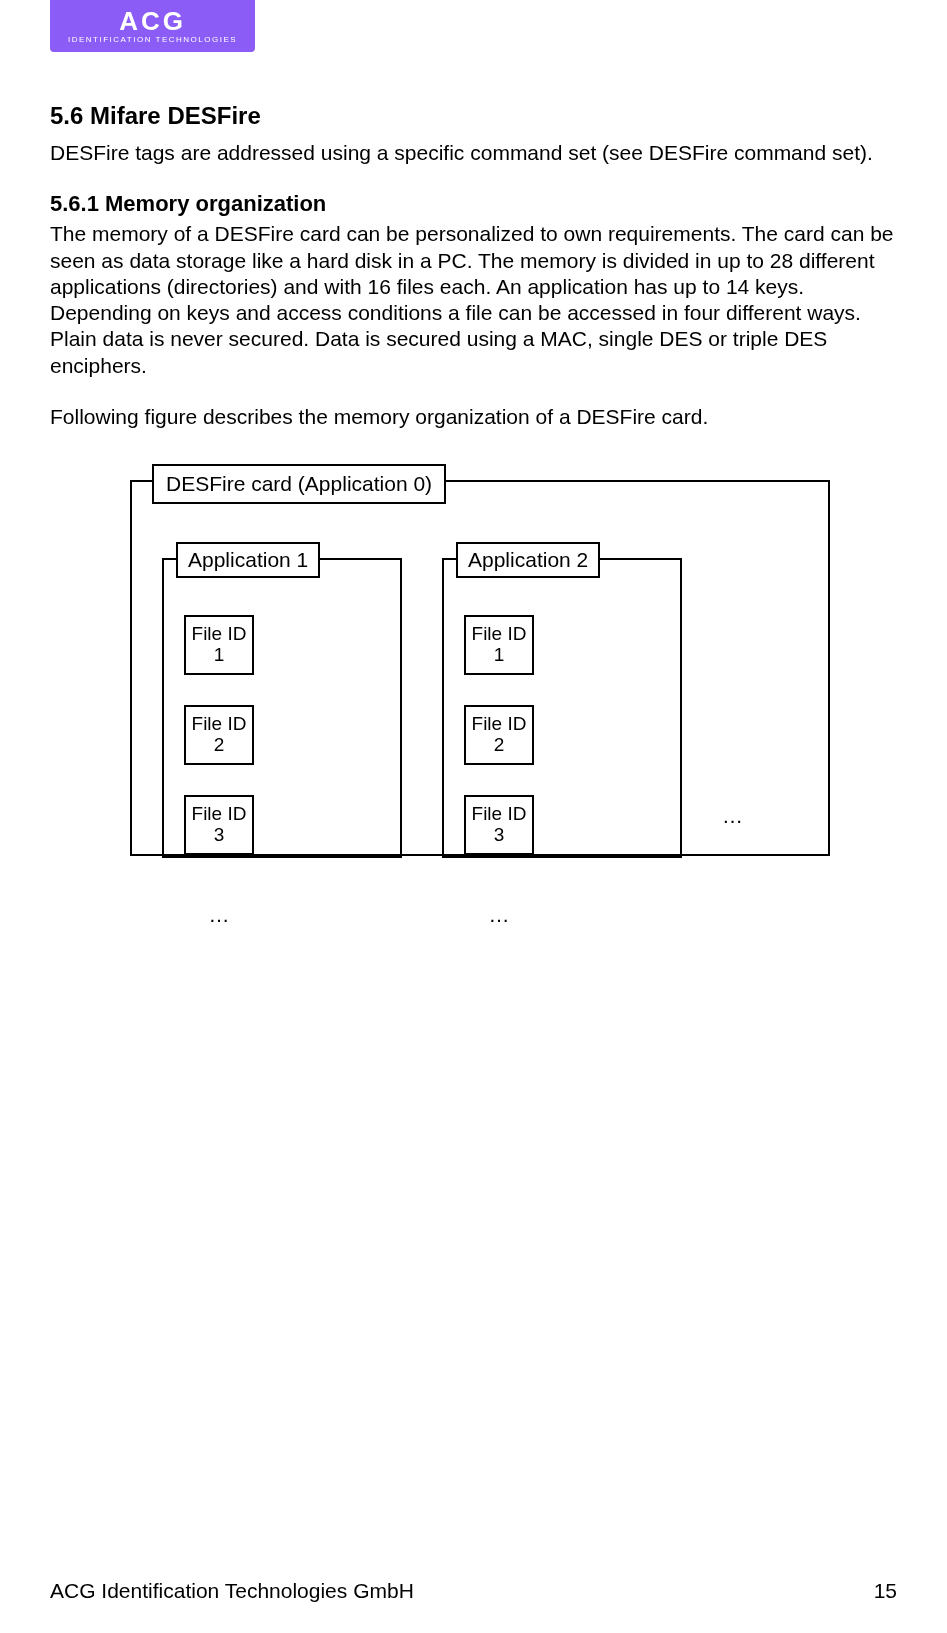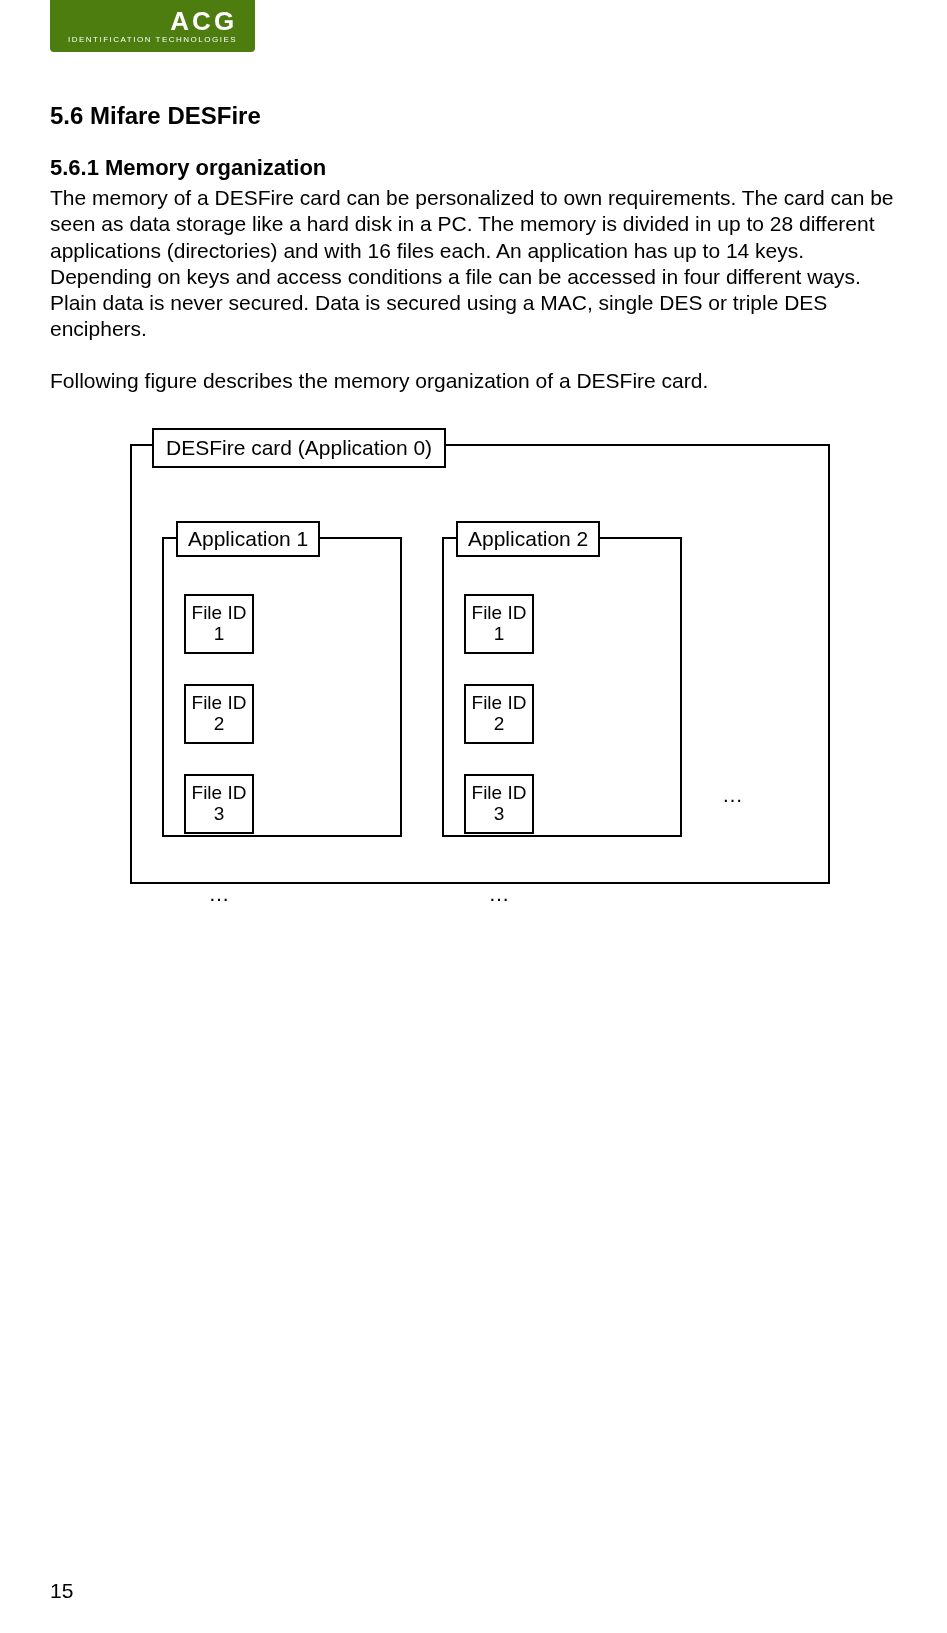--- a/index.html
+++ b/index.html
@@ -21,26 +21,26 @@
     display: flex;
     justify-content: space-between;
     align-items: flex-start;
     margin-bottom: 50px;
   }
   .doc-title {
     font-size: 21px;
     font-weight: normal;
   }
   .logo-badge {
-    background: #4d7c0f;
+    background: #8b5cf6;
     color: #fff;
     padding: 6px 18px 8px 18px;
     border-radius: 0 0 4px 4px;
     margin-top: -30px;
-    text-align: right;
+    text-align: center;
   }
   .logo-main {
     font-size: 26px;
     font-weight: bold;
     letter-spacing: 3px;
     font-family: Arial, sans-serif;
   }
   .logo-sub {
     font-size: 8px;
     letter-spacing: 1.5px;
@@ -62,38 +62,38 @@
     font-size: 21px;
     line-height: 1.25;
     margin-bottom: 25px;
   }
   .figure-wrap {
     margin: 50px 0 30px 80px;
   }
   .card-box {
     border: 2px solid #000;
     width: 700px;
-    height: 440px;
+    height: 376px;
     position: relative;
     box-sizing: border-box;
   }
   .card-label {
     position: absolute;
     top: -18px;
     left: 20px;
     background: #fff;
     border: 2px solid #000;
     padding: 6px 12px;
     font-size: 21px;
   }
   .apps-row {
     display: flex;
     gap: 40px;
     position: absolute;
-    top: 91px;
+    top: 76px;
     left: 30px;
     align-items: flex-end;
   }
   .app-box {
     border: 2px solid #000;
     width: 240px;
     height: 300px;
     position: relative;
     box-sizing: border-box;
   }
@@ -163,20 +163,21 @@
 <div class="page">
 
   <div class="header-row">
     <div class="logo-badge">
       <div class="logo-main">ACG</div>
       <div class="logo-sub">IDENTIFICATION TECHNOLOGIES</div>
     </div>
   </div>
 
   <div class="section-heading">5.6 Mifare DESFire</div>
+  <div class="body-text">DESFire tags are addressed using a specific command set (see DESFire command set).</div>
 
   <div class="subsection-heading">5.6.1   Memory organization</div>
   <div class="body-text">The memory of a DESFire card can be personalized to own requirements. The card can be seen as data storage like a hard disk in a PC. The memory is divided in up to 28 different applications (directories) and with 16 files each. An application has up to 14 keys. Depending on keys and access conditions a file can be accessed in four different ways. Plain data is never secured. Data is secured using a MAC, single DES or triple DES enciphers.</div>
   <div class="body-text">Following figure describes the memory organization of a DESFire card.</div>
 
   <div class="figure-wrap">
     <div class="card-box">
       <div class="card-label">DESFire card (Application 0)</div>
       <div class="apps-row">
 
@@ -201,16 +202,17 @@
         </div>
 
         <div class="outer-ellipsis">…</div>
 
       </div>
     </div>
   </div>
 
 
   <div class="footer">
+    <div>ACG Identification Technologies GmbH</div>
     <div>15</div>
   </div>
 
 </div>
 
 </body></html>

